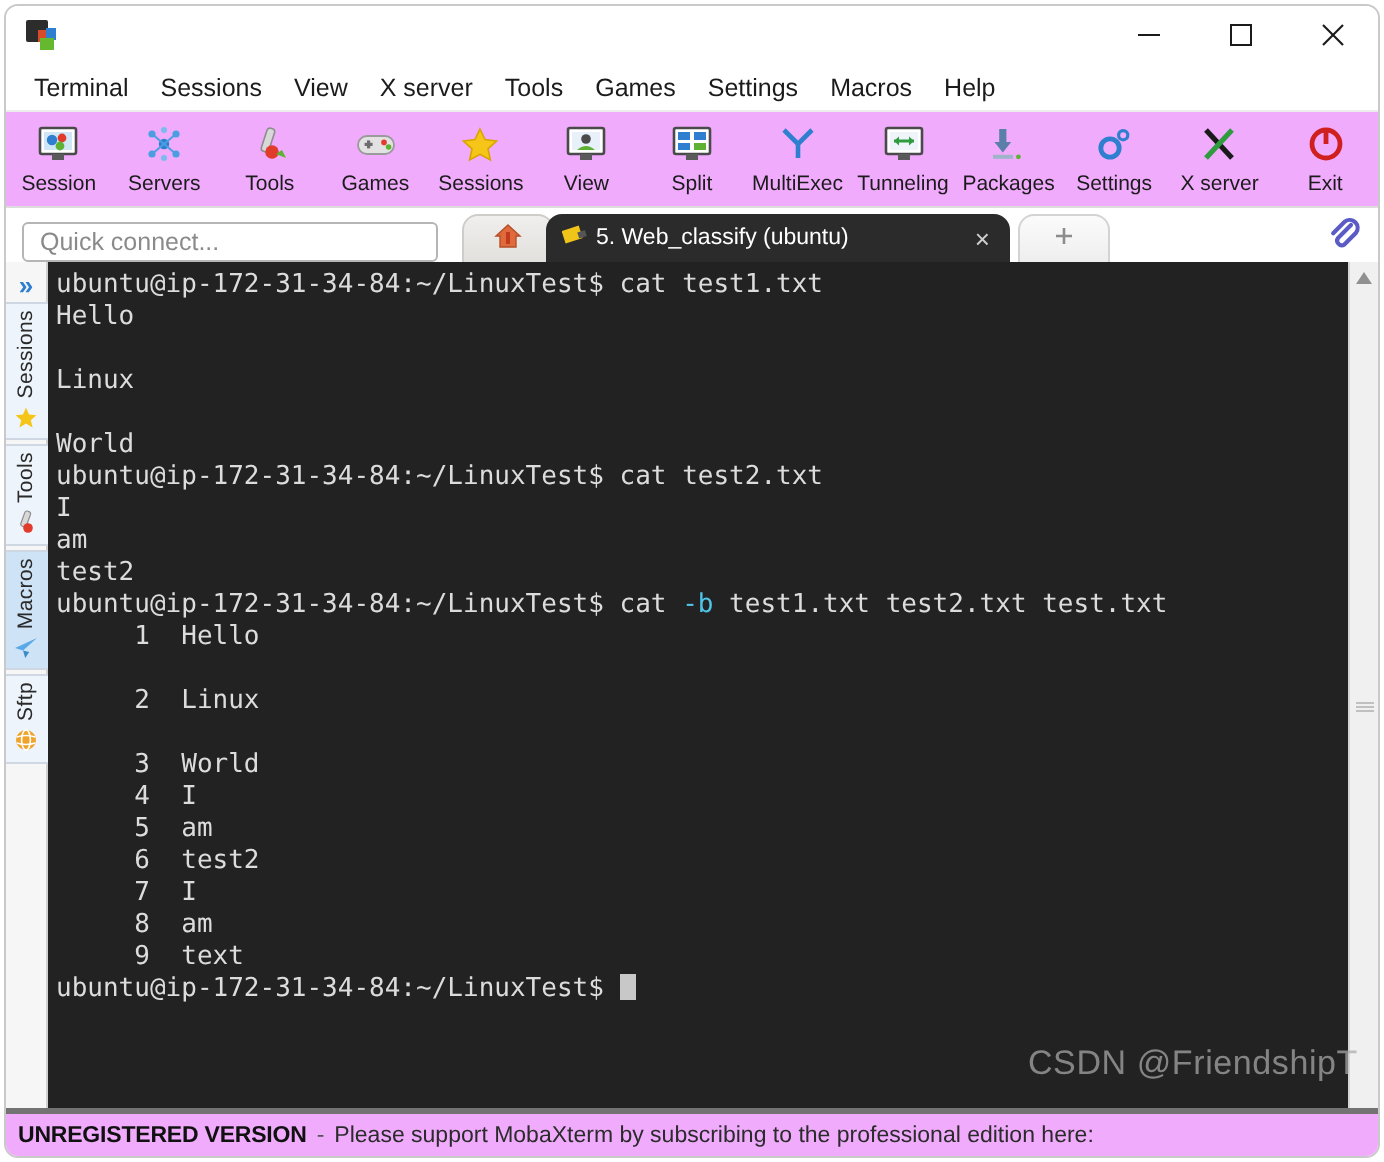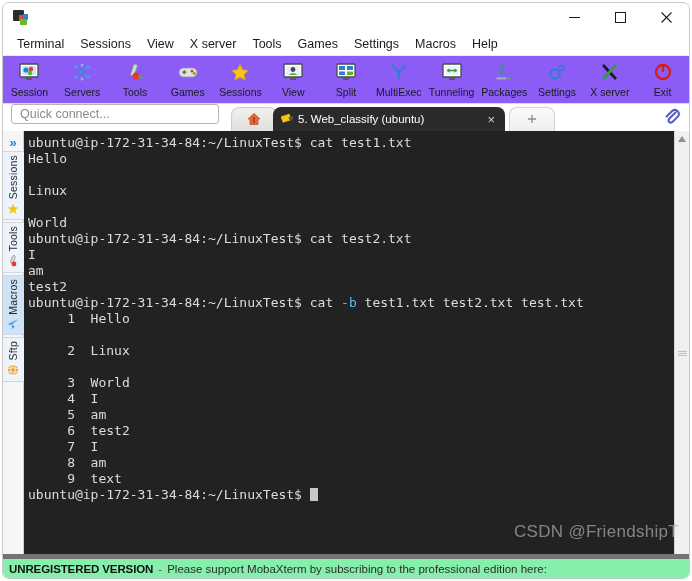--- a/index.html
+++ b/index.html
@@ -81,23 +81,22 @@
     white-space: nowrap;
     cursor: default;
   }
 
   
   .toolbar {
     height: 48px;
     display: flex;
     align-items: flex-start;
     padding-top: 2px;
-    background: #8b5cf6;
+    background: #f0abfc;
     border-bottom: 1px solid #dcdcdc;
-    justify-content: flex-end;
   }
   .tb-item {
     width: 55px;
     display: flex; flex-direction: column;
     align-items: center;
     cursor: default;
     padding-top: 2px;
   }
   .tb-ico {
     height: 24px; width: 26px;
@@ -107,21 +106,21 @@
     font-size: 10.5px;
     color: #1b1b1b;
     margin-top: 2px;
     white-space: nowrap;
   }
 
   
   .qrow {
     height: 27px;
     display: flex;
-    align-items: flex-start;
+    align-items: flex-end;
     background: #ffffff;
     position: relative;
   }
   .quick-connect {
     margin-left: 8px;
     width: 208px; height: 20px;
     border: 1px solid #b5b5b5;
     border-radius: 3px;
     background: #fff;
     display: flex; align-items: center;
@@ -287,22 +286,22 @@
     width: 9px; height: 6px;
   }
   .sb-grip i { display:block; height:1px; background:#c0c0c0; margin-bottom:1px;}
 
   
   .statusbar {
     position: absolute;
     left: 0; bottom: 0;
     width: 100%;
     height: 24px;
-    background: #86efac;
-    border-top: 5px solid #737373;
+    background: #f0abfc;
+    border-top: 3px solid #737373;
     display: flex;
     align-items: center;
     padding-left: 6px;
     font-size: 11.5px;
     color: #2b2b2b;
     white-space: nowrap;
     overflow: hidden;
   }
   .unreg {
     font-weight: bold;

